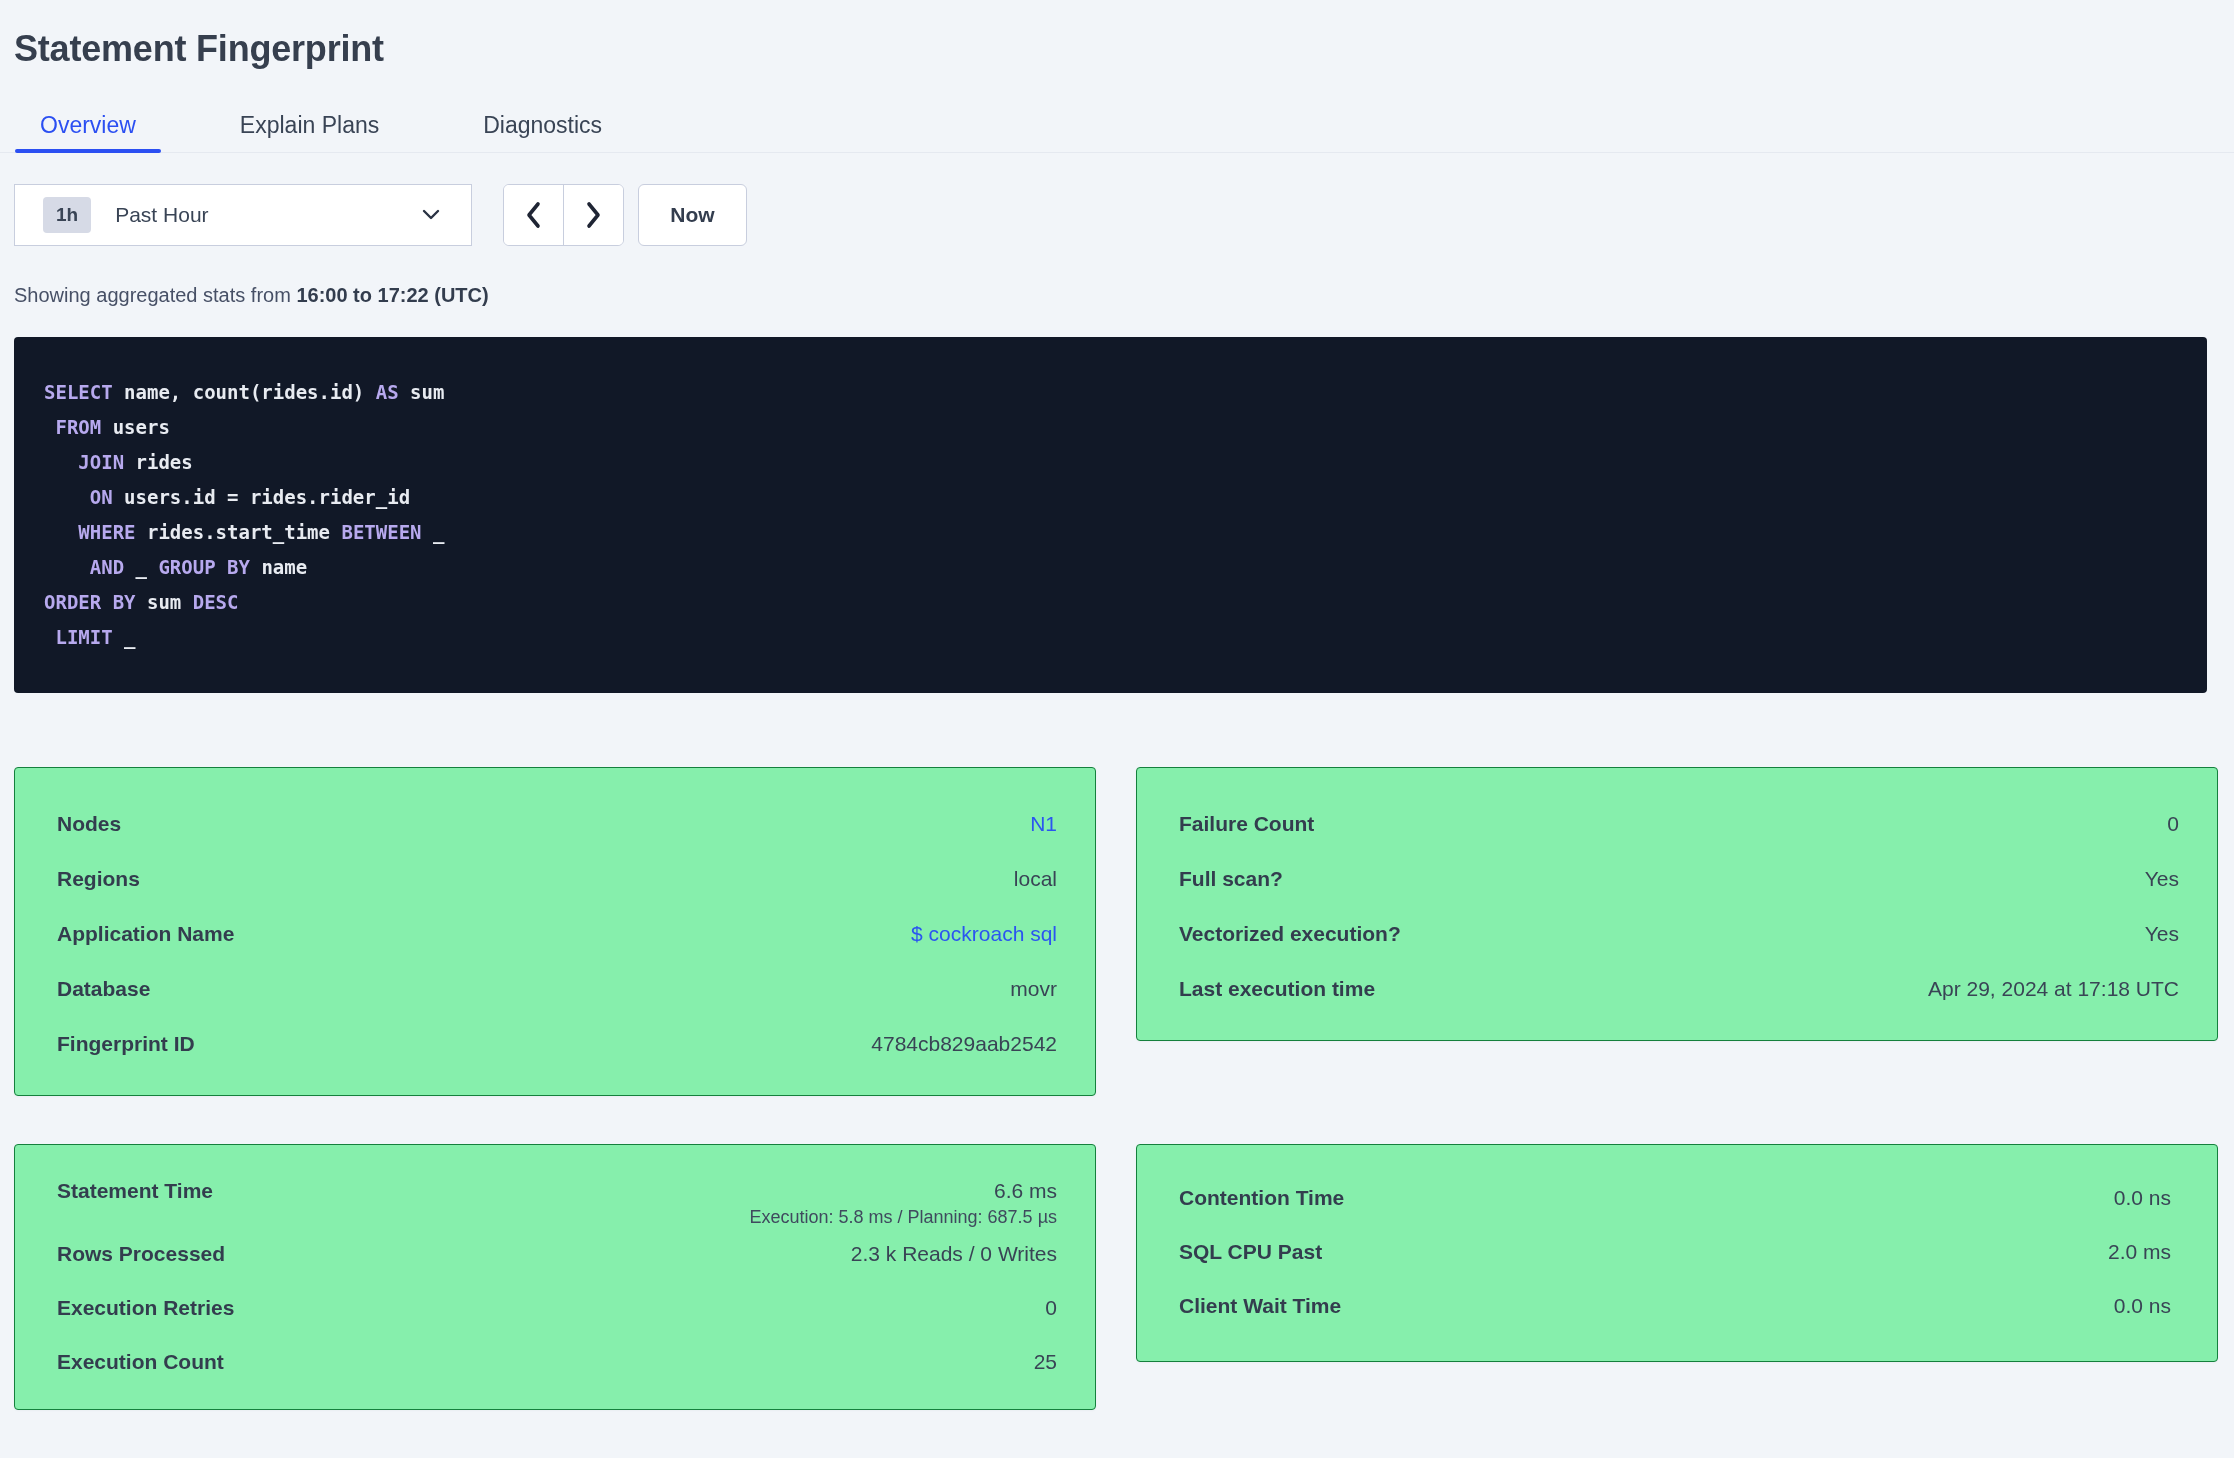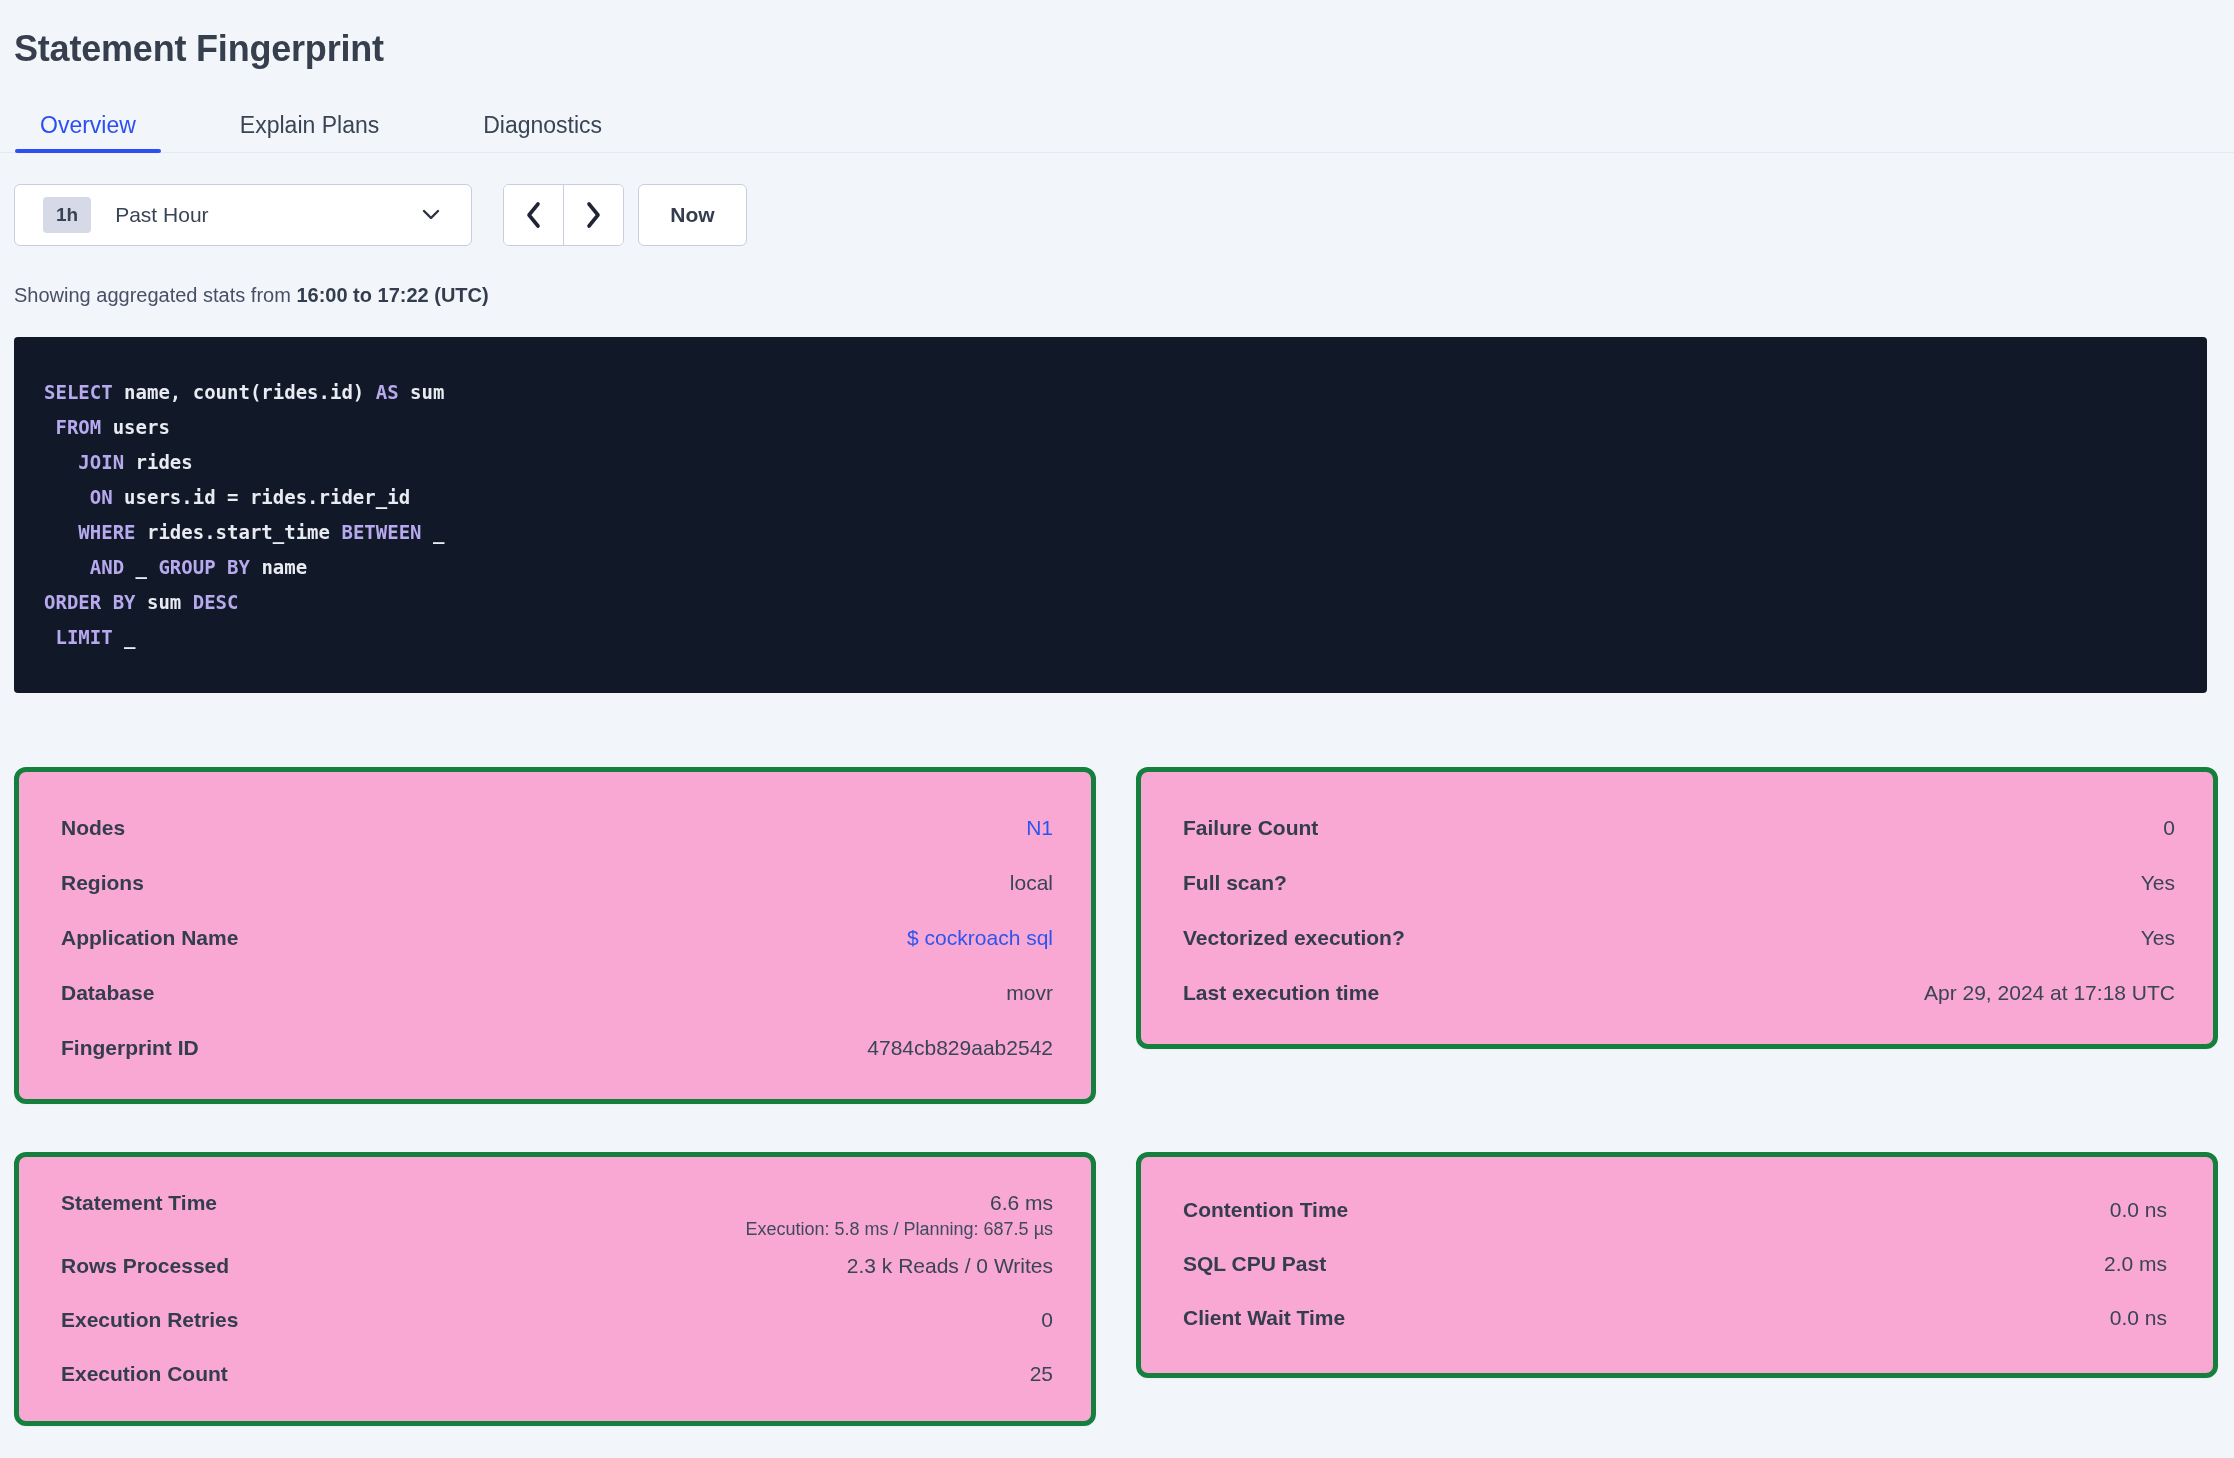--- a/index.html
+++ b/index.html
@@ -35,21 +35,21 @@
   .tab.active { color: #2b4ff2; }
   .tab.active::after {
     content: ""; position: absolute; left: 0; right: 0; bottom: -1px;
     height: 4px; border-radius: 3px; background: #2b4ff2;
   }
 
   
   .toolbar { display: flex; margin: 31px 0 0 14px; align-items: stretch; height: 62px; }
   .dropdown {
     width: 458px; background: #fff;
-    border: 1px solid #c8cede; border-radius: 6px;
+    border: 1px solid #c8cede; border-radius: 0;
     display: flex; align-items: center;
     padding: 0 30px 0 28px; cursor: pointer;
   }
   .interval-badge {
     background: #d6dae6; border-radius: 4px;
     padding: 7px 13px; font-size: 19px; font-weight: 700; color: #394455;
   }
   .interval-label { margin-left: 24px; font-size: 21px; color: #394455; }
   .dropdown .chev { margin-left: auto; display: flex; align-items: center; }
 
@@ -86,22 +86,22 @@
     font-size: 19px; font-weight: 700; line-height: 35px;
     color: #e8ebf1; white-space: pre;
   }
   .sql-box .kw { color: #b7a9ee; }
 
   
   .cards-row { display: flex; gap: 40px; margin-left: 14px; margin-right: 16px; align-items: flex-start; }
   .cards-row.first { margin-top: 74px; }
   .cards-row.second { margin-top: 48px; }
   .card {
-    flex: 1; background: #f9a8d4;
-    border: 5px solid #15803d; border-radius: 12px;
+    flex: 1; background: #86efac;
+    border: 1px solid #15803d; border-radius: 4px;
     box-shadow: 0 1px 2px rgba(60,80,110,0.04);
   }
   .card-inner { padding: 28px 38px 24px 42px; }
   .card.timing-left .card-inner { padding: 28px 38px 20px 42px; }
   .card.timing-right .card-inner { padding: 26px 46px 28px 42px; }
   .card-row {
     display: flex; justify-content: space-between; align-items: center;
     height: 55px; font-size: 21px;
   }
   .card.timing-left .card-row, .card.timing-right .card-row { height: 54px; }

